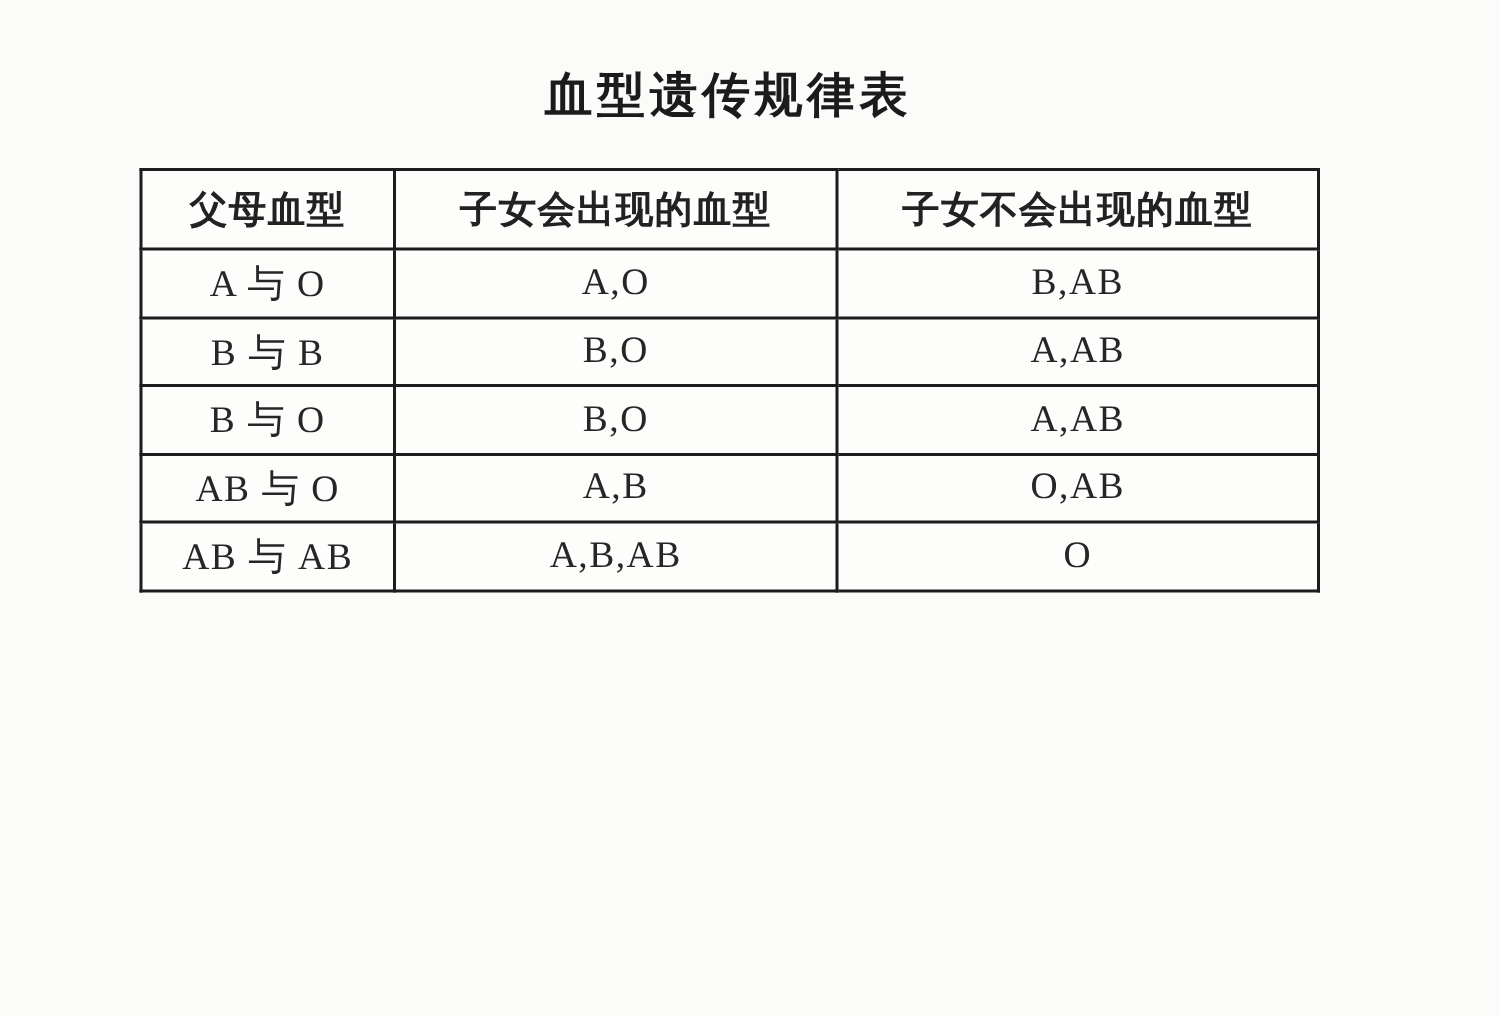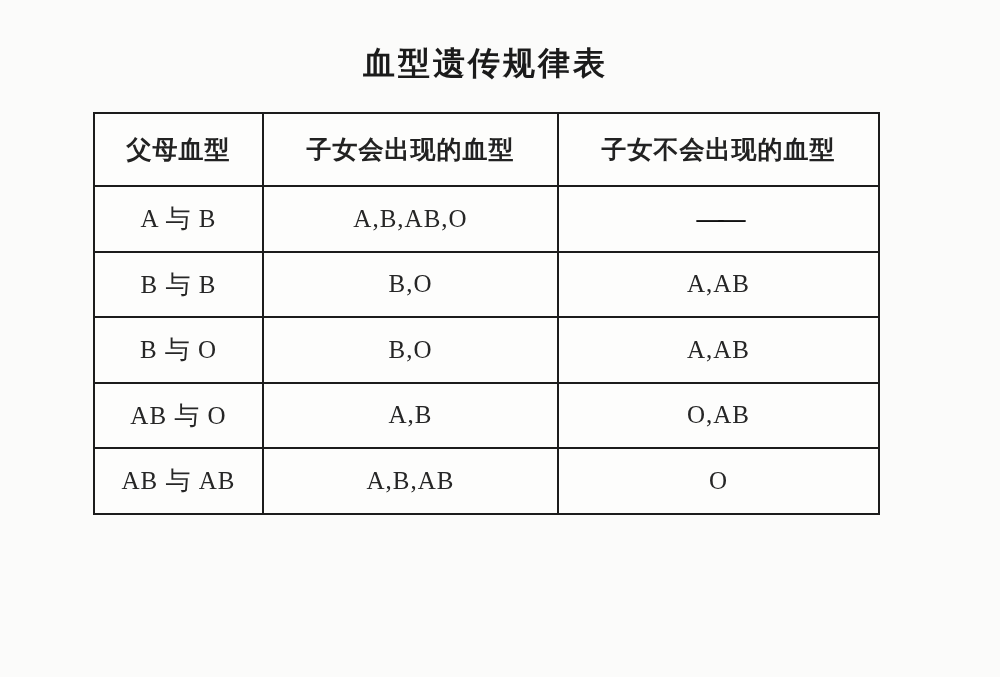--- a/index.html
+++ b/index.html
@@ -37,21 +37,21 @@
     table-layout: fixed;
     background: #fdfdfc;
   }
   .blood-table col.c1 { width: 169px; }
   .blood-table col.c2 { width: 295px; }
   .blood-table col.c3 { width: 321px; }
   .blood-table th, .blood-table td {
     border: 2px solid #1c1c1c;
     text-align: center;
     vertical-align: middle;
-    padding: 10px;
+    padding: 0;
     overflow: hidden;
     white-space: nowrap;
   }
   .blood-table th {
     height: 51px;
     font-size: 25px;
     font-weight: 700;
     letter-spacing: 1px;
     color: #222;
     font-family: "Liberation Sans", sans-serif;
@@ -84,23 +84,23 @@
     </colgroup>
     <thead>
       <tr>
         <th>父母血型</th>
         <th>子女会出现的血型</th>
         <th>子女不会出现的血型</th>
       </tr>
     </thead>
     <tbody>
         <tr>
-          <td>A 与 B</td>
-          <td>A,B,AB,O</td>
-          <td class="dash-cell">——</td>
+          <td>A 与 O</td>
+          <td>A,O</td>
+          <td>B,AB</td>
         </tr>
         <tr>
           <td>B 与 B</td>
           <td>B,O</td>
           <td>A,AB</td>
         </tr>
         <tr>
           <td>B 与 O</td>
           <td>B,O</td>
           <td>A,AB</td>

